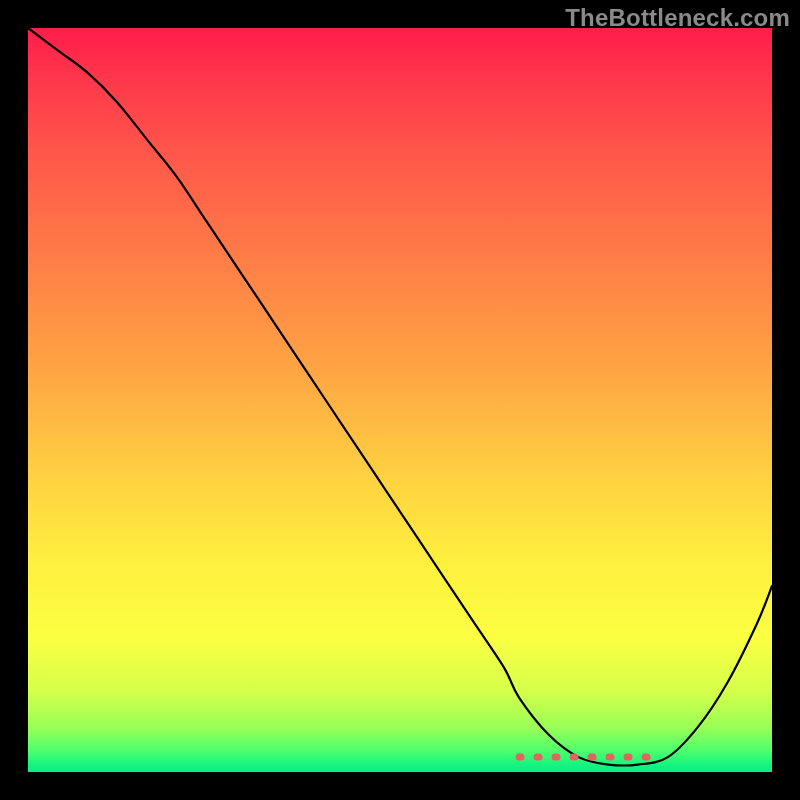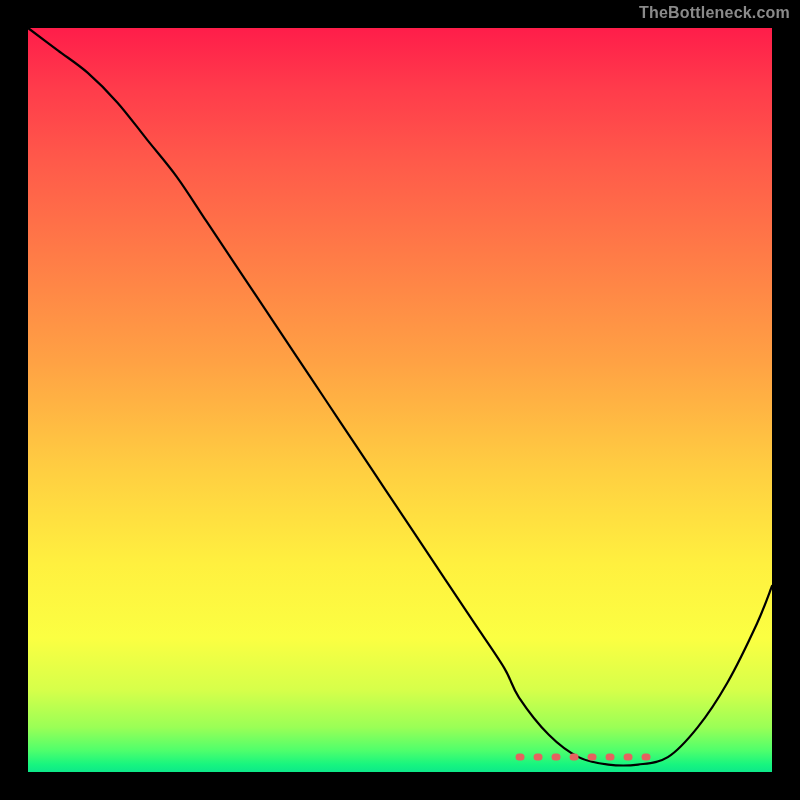--- a/index.html
+++ b/index.html
@@ -8,21 +8,21 @@
     position: relative;
     width: 800px;
     height: 800px;
     background: #000;
   }
   .attribution {
     position: absolute;
     top: 4px;
     right: 10px;
     font-family: Arial, Helvetica, sans-serif;
-    font-size: 16px;
+    font-size: 24px;
     font-weight: bold;
     color: #8a8a8a;
     letter-spacing: 0.2px;
   }
   .plot-outer {
     position: absolute;
     left: 28px;
     top: 28px;
     width: 744px;
     height: 744px;

